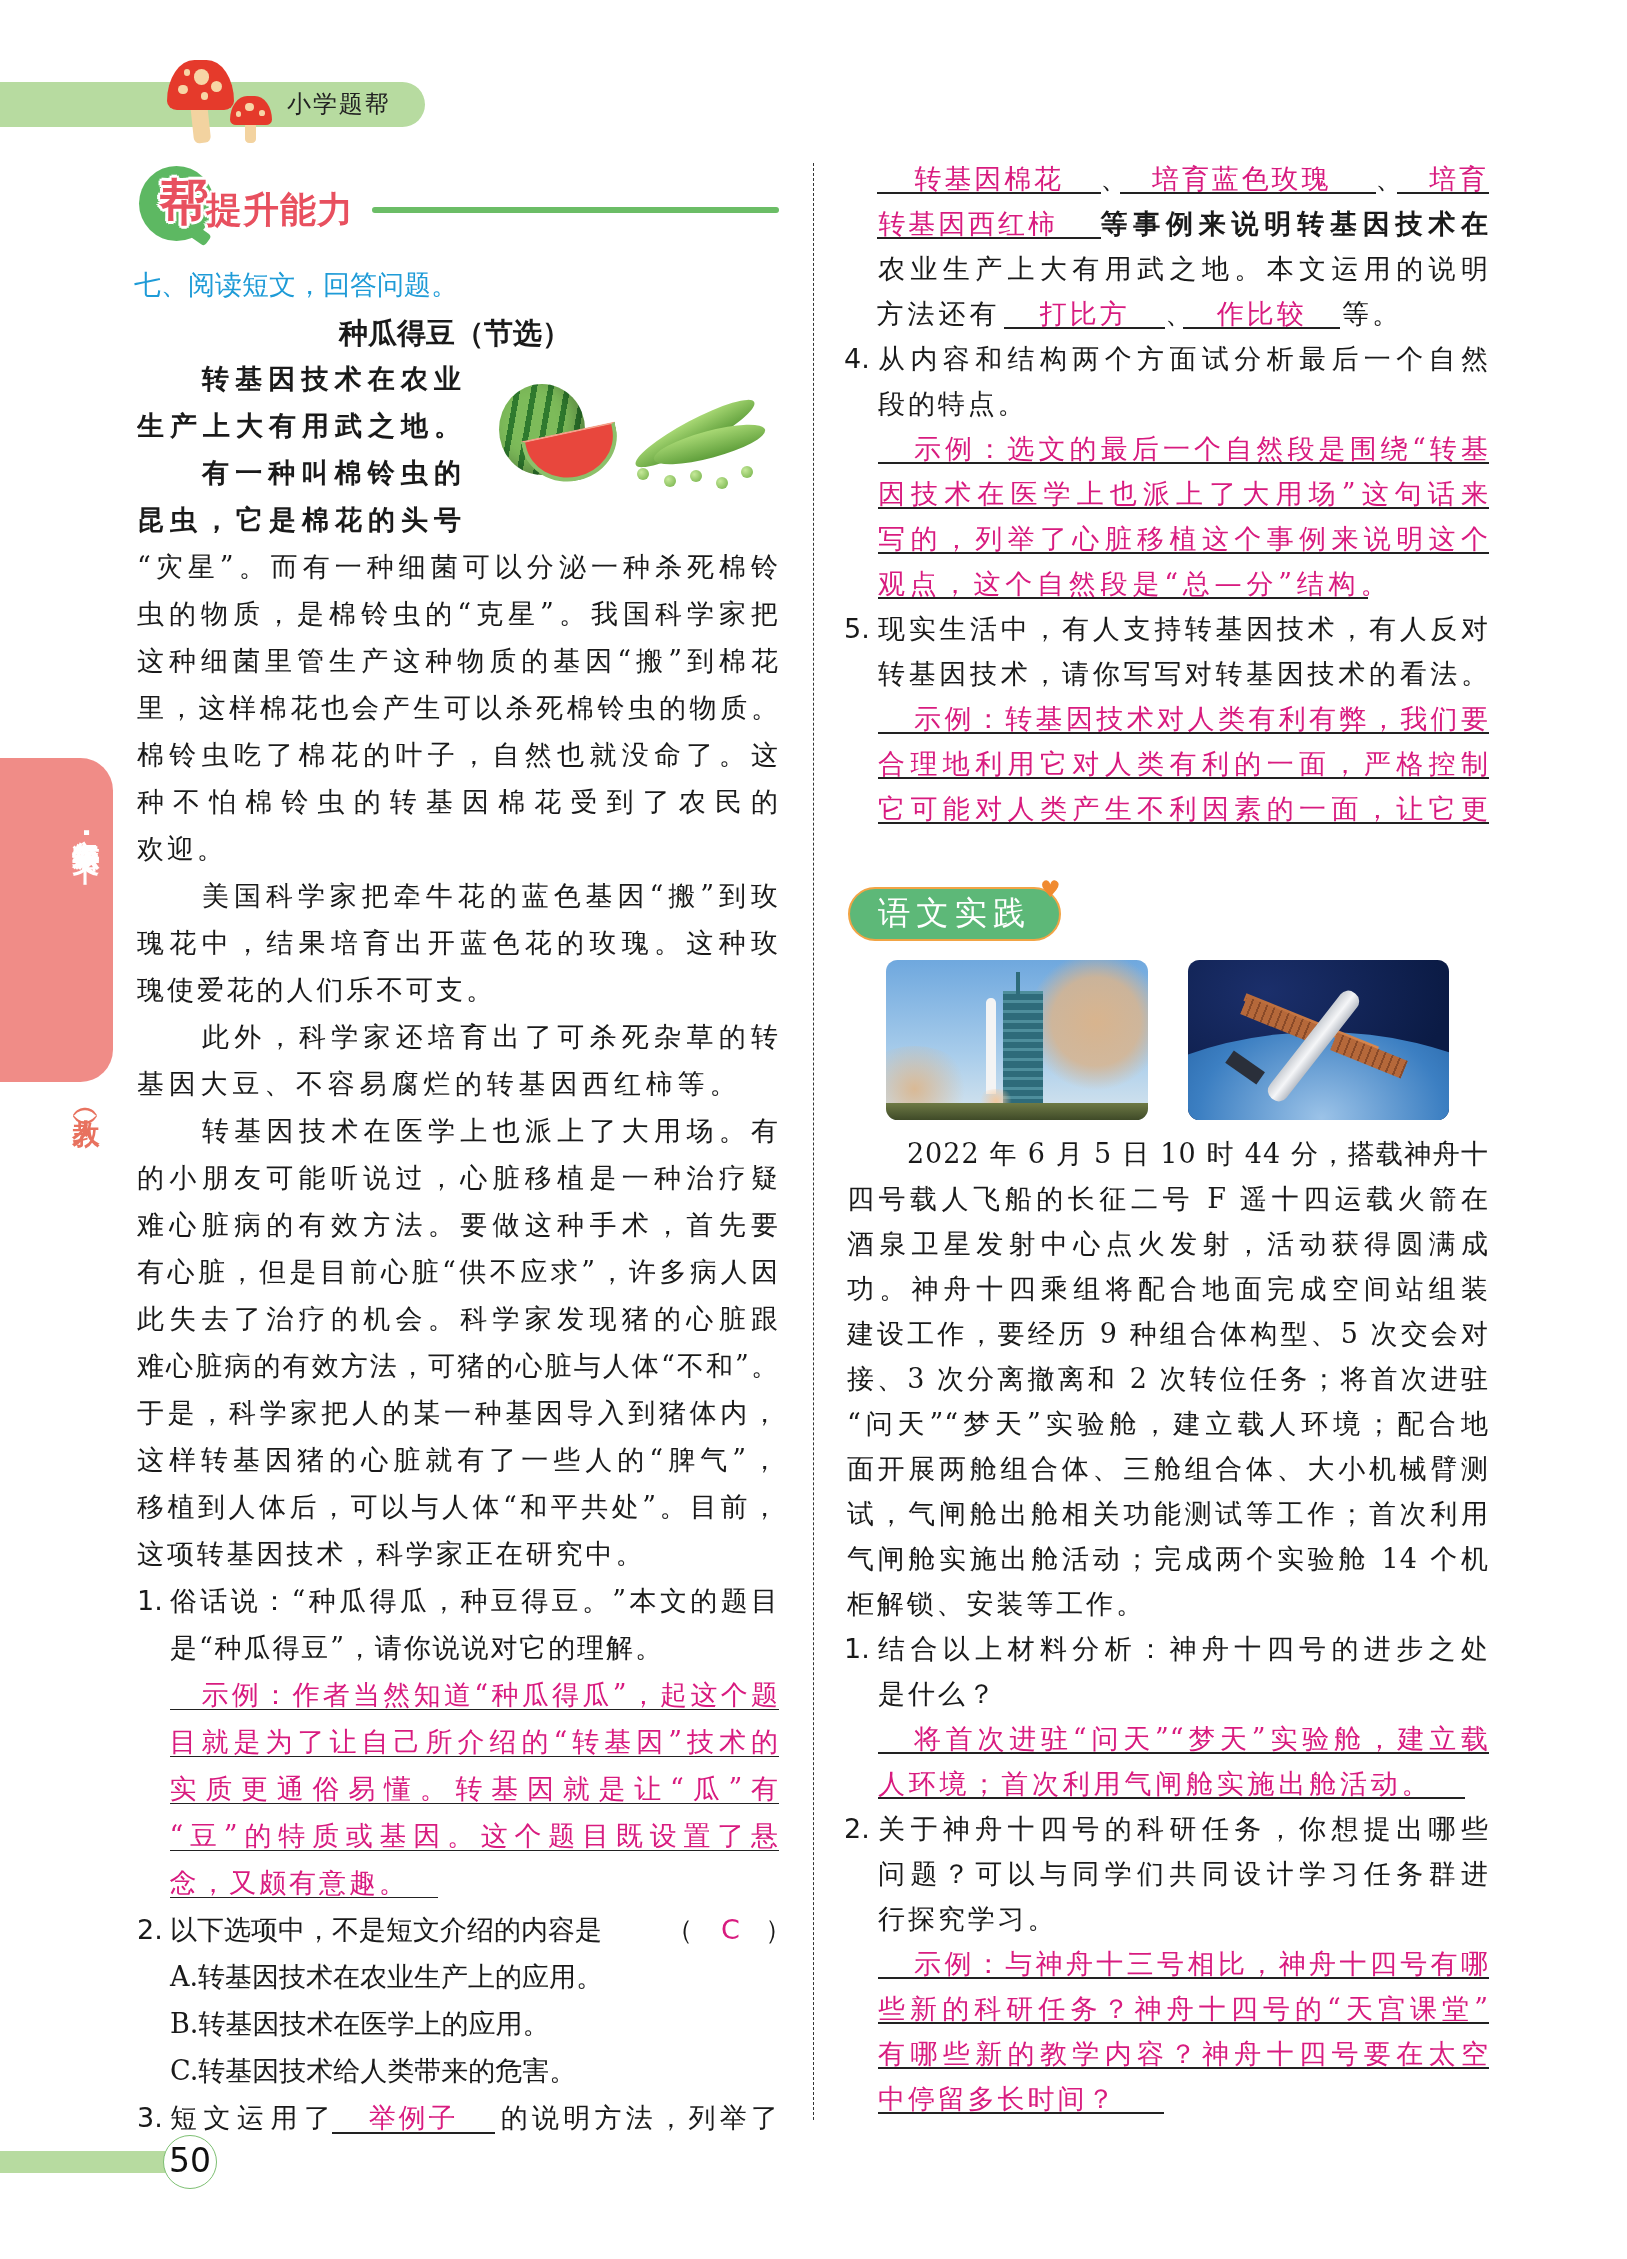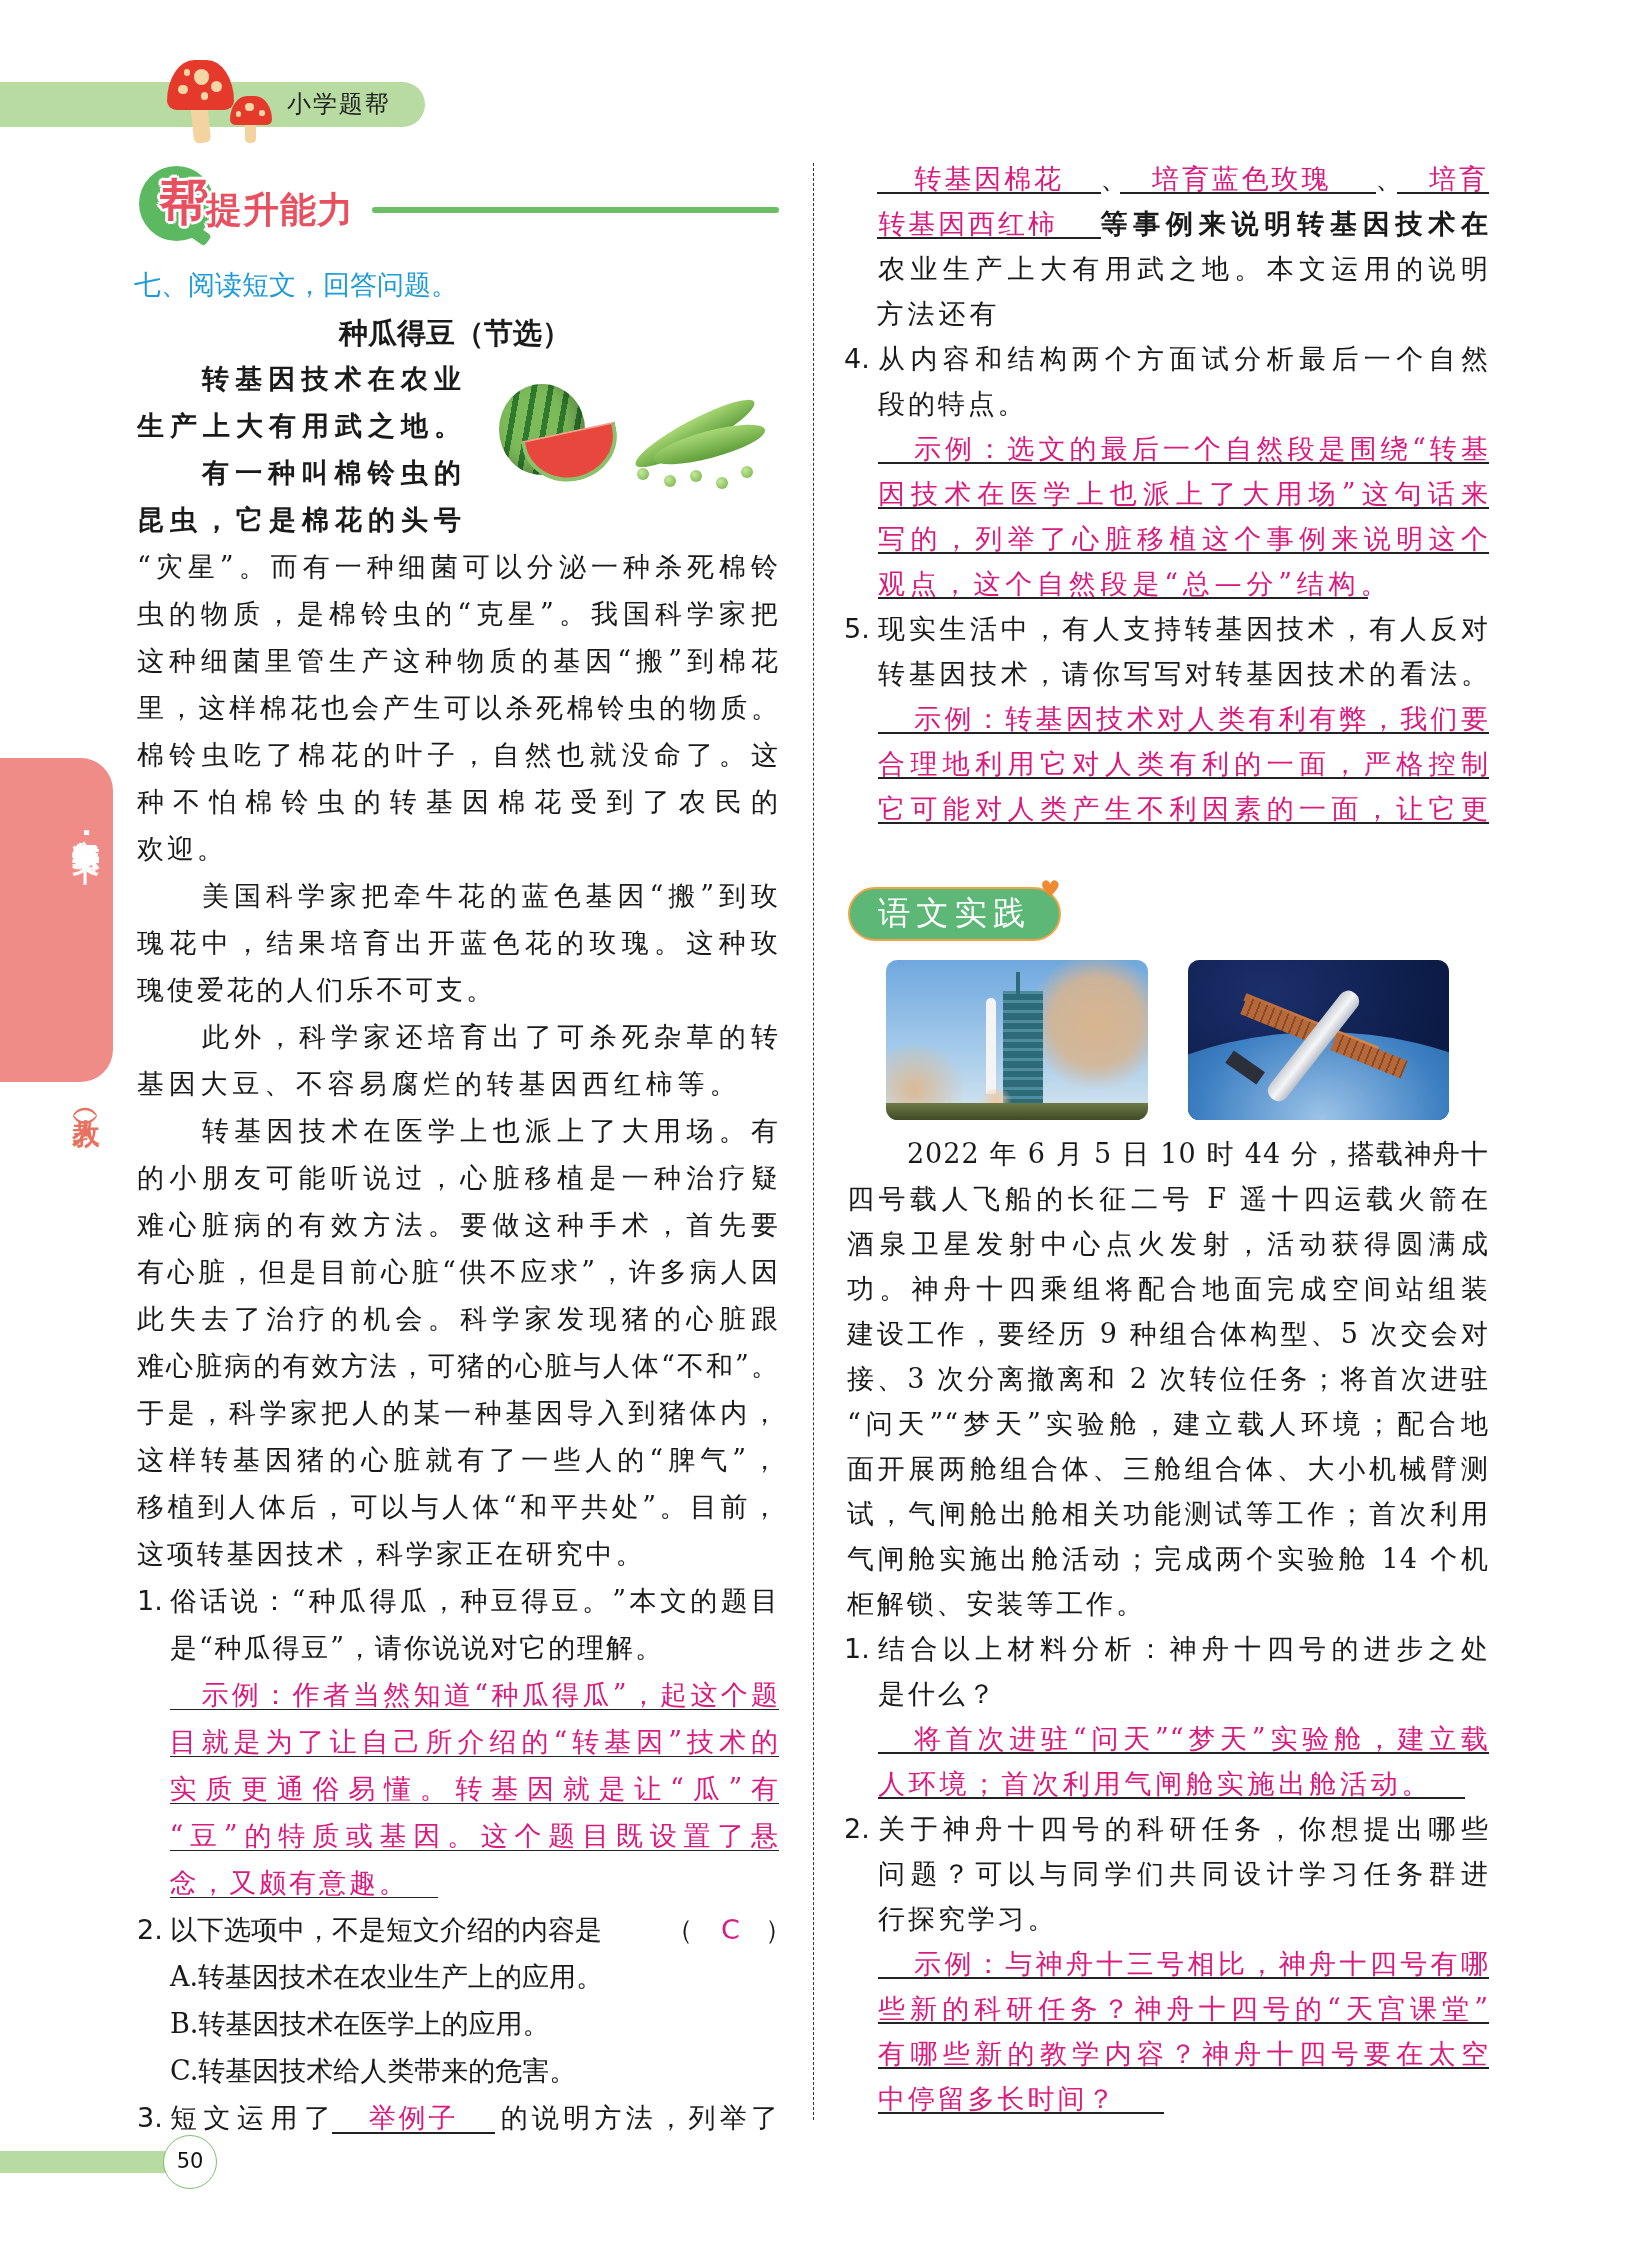--- a/index.html
+++ b/index.html
@@ -95,21 +95,21 @@
          background:var(--badge_green);border-radius:27px;color:#fff;text-align:center;line-height:48px;
          font-size:32.5px;letter-spacing:5.7px;font-family:"DejaVu Sans",sans-serif;}
   #badge-heart{left:1040px;top:876px;font-size:23px;color:#F08A30;font-family:"DejaVu Sans",sans-serif;}
   .photo{position:absolute;top:960px;height:160px;border-radius:11.5px;overflow:hidden;}
   #rocket-photo{left:886px;width:262px;background:linear-gradient(to bottom,#6FA8DE 0%,#A9CDEB 60%,#D9E6EE 100%);}
   #station-photo{left:1188px;width:261px;background:radial-gradient(ellipse at 30% 20%,#1B2F6B 0%,#0B1B45 70%);}
 
   
   #foot-bar{left:0;top:2151px;width:172px;height:22px;background:var(--brand_green);}
   #page-num{left:163px;top:2135px;width:54px;height:54px;box-sizing:border-box;border:1.9px solid #7DBF72;border-radius:50%;
-            background:#fff;text-align:center;line-height:50px;font-size:21px;color:#111;font-family:"DejaVu Sans",sans-serif;}
+            background:#fff;text-align:center;line-height:50px;font-size:33px;color:#111;font-family:"DejaVu Sans",sans-serif;}
 </style>
 </head>
 <body>
 
 <div id="page">
 
   <div id="hdr-bar" class="abs"></div>
   <div class="abs" style="left:163px;top:57px;width:115px;height:91px;">
     <div class="abs stem" style="left:29px;top:43px;width:17px;height:43px;transform:rotate(-6deg);"></div>
     <div class="abs cap" style="left:3.8px;top:2.9px;width:67px;height:50px;">
@@ -217,21 +217,21 @@
       <span class="sep" style="width:19px;">、</span>
       <span class="blank" style="width:256px;padding-left:32.5px;">培育蓝色玫瑰</span>
       <span class="sep" style="width:21px;">、</span>
       <span class="blank right" style="flex:1;">培育</span>
     </div>
     <div class="ln fill" style="padding-left:32.5px;">
       <span class="blank" style="width:224px;padding-left:1.9px;">转基因西红柿</span>
       <span class="just" style="flex:1;font-weight:bold;">等事例来说明转基因技术在</span>
     </div>
     <div class="ln q">农业生产上大有用武之地。本文运用的说明</div>
-    <div class="ln fill" style="padding-left:32.5px;flex-direction:column;">
+    <div class="ln fill" style="padding-left:32.5px;">
       <span class="just" style="width:121px;">方法还有</span>
       <span class="blank center" style="width:161px;margin-left:6.7px;">打比方</span>
       <span class="sep" style="width:18px;">、</span>
       <span class="blank center" style="width:157px;">作比较</span>
       <span style="margin-left:1.9px;letter-spacing:2.9px;">等。</span>
     </div>
 
     <div class="ln q">
       <span class="num">4.</span>
       <span>从内容和结构两个方面试分析最后一个自然</span>

